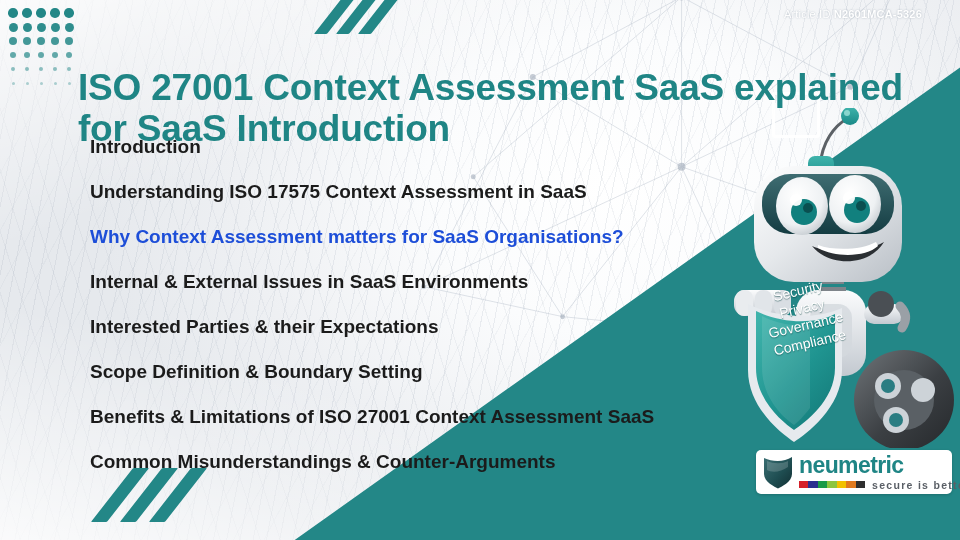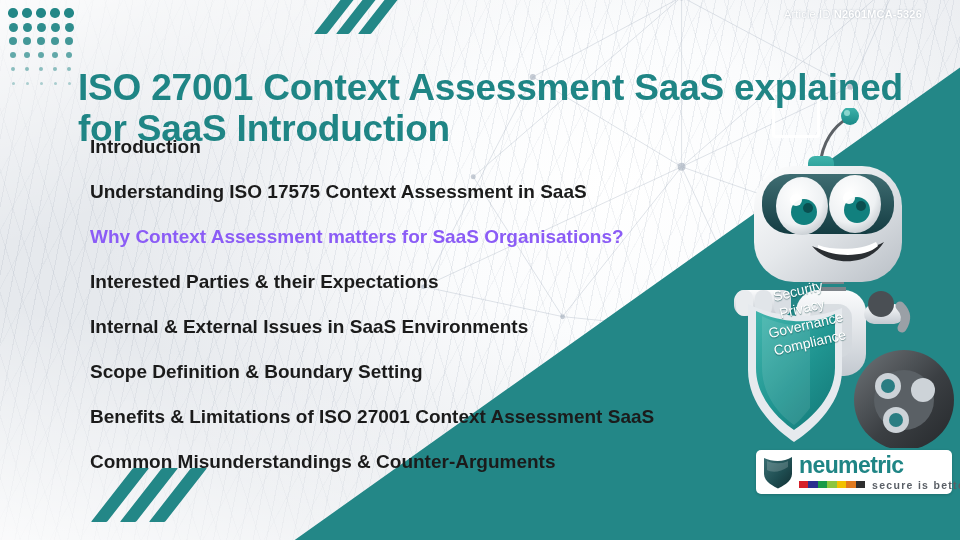--- a/index.html
+++ b/index.html
@@ -289,23 +289,23 @@
   <div class="article-id">
     <span class="label">Article ID</span>
     <span class="value">N2601MCA-5326</span>
   </div>
 
   <h1 class="title" style="color: rgb(31, 133, 133);"><span>ISO 27001 Context Assessment SaaS explained</span><br><span>for SaaS Introduction</span></h1>
 
   <div class="agenda">
       <div class="agenda-item" style="color: rgb(27, 27, 27);">Introduction</div>
       <div class="agenda-item" style="color: rgb(27, 27, 27);">Understanding ISO 17575 Context Assessment in SaaS</div>
-      <div class="agenda-item" style="color: #8b5cf6;">Why Context Assessment matters for SaaS Organisations?</div>
+      <div class="agenda-item" style="color: #1d4ed8;">Why Context Assessment matters for SaaS Organisations?</div>
+      <div class="agenda-item" style="color: rgb(27, 27, 27);">Internal &amp; External Issues in SaaS Environments</div>
       <div class="agenda-item" style="color: rgb(27, 27, 27);">Interested Parties &amp; their Expectations</div>
-      <div class="agenda-item" style="color: rgb(27, 27, 27);">Internal &amp; External Issues in SaaS Environments</div>
       <div class="agenda-item" style="color: rgb(27, 27, 27);">Scope Definition &amp; Boundary Setting</div>
       <div class="agenda-item" style="color: rgb(27, 27, 27);">Benefits &amp; Limitations of ISO 27001 Context Assessment SaaS</div>
       <div class="agenda-item" style="color: rgb(27, 27, 27);">Common Misunderstandings &amp; Counter-Arguments</div>
     </div>
 
   <svg class="robot" viewBox="0 0 250 340">
     <defs>
       <linearGradient id="gMetal" x1="0" y1="0" x2="1" y2="1">
         <stop offset="0%" stop-color="#ffffff"></stop>
         <stop offset="45%" stop-color="#e6e9ec"></stop>

